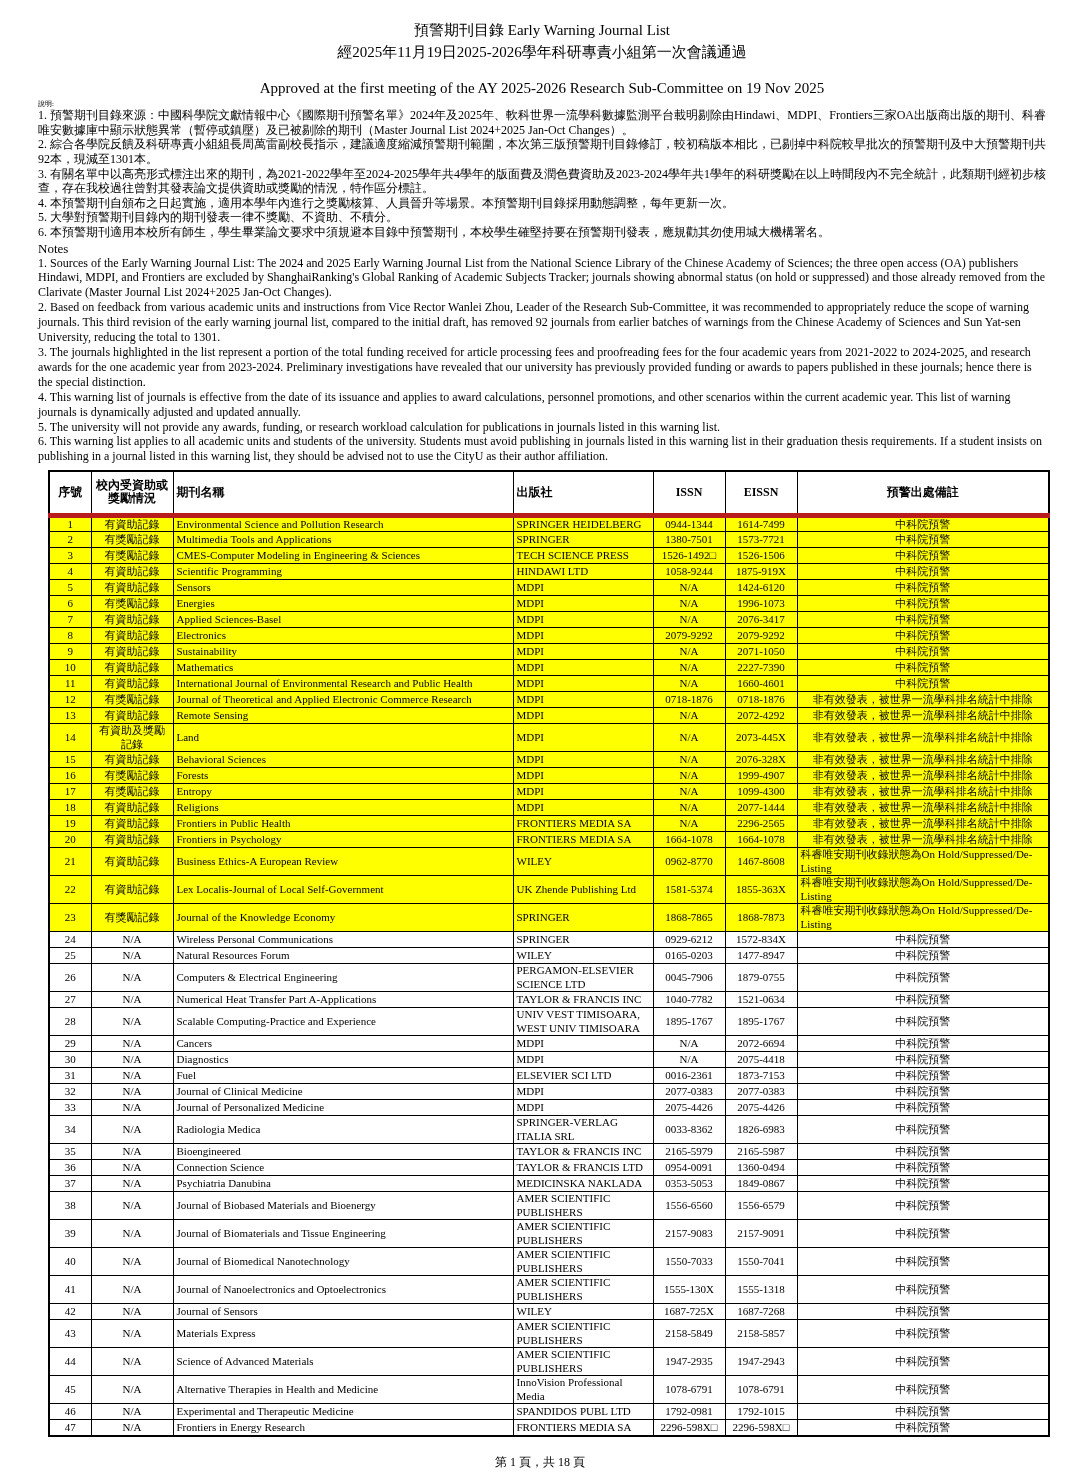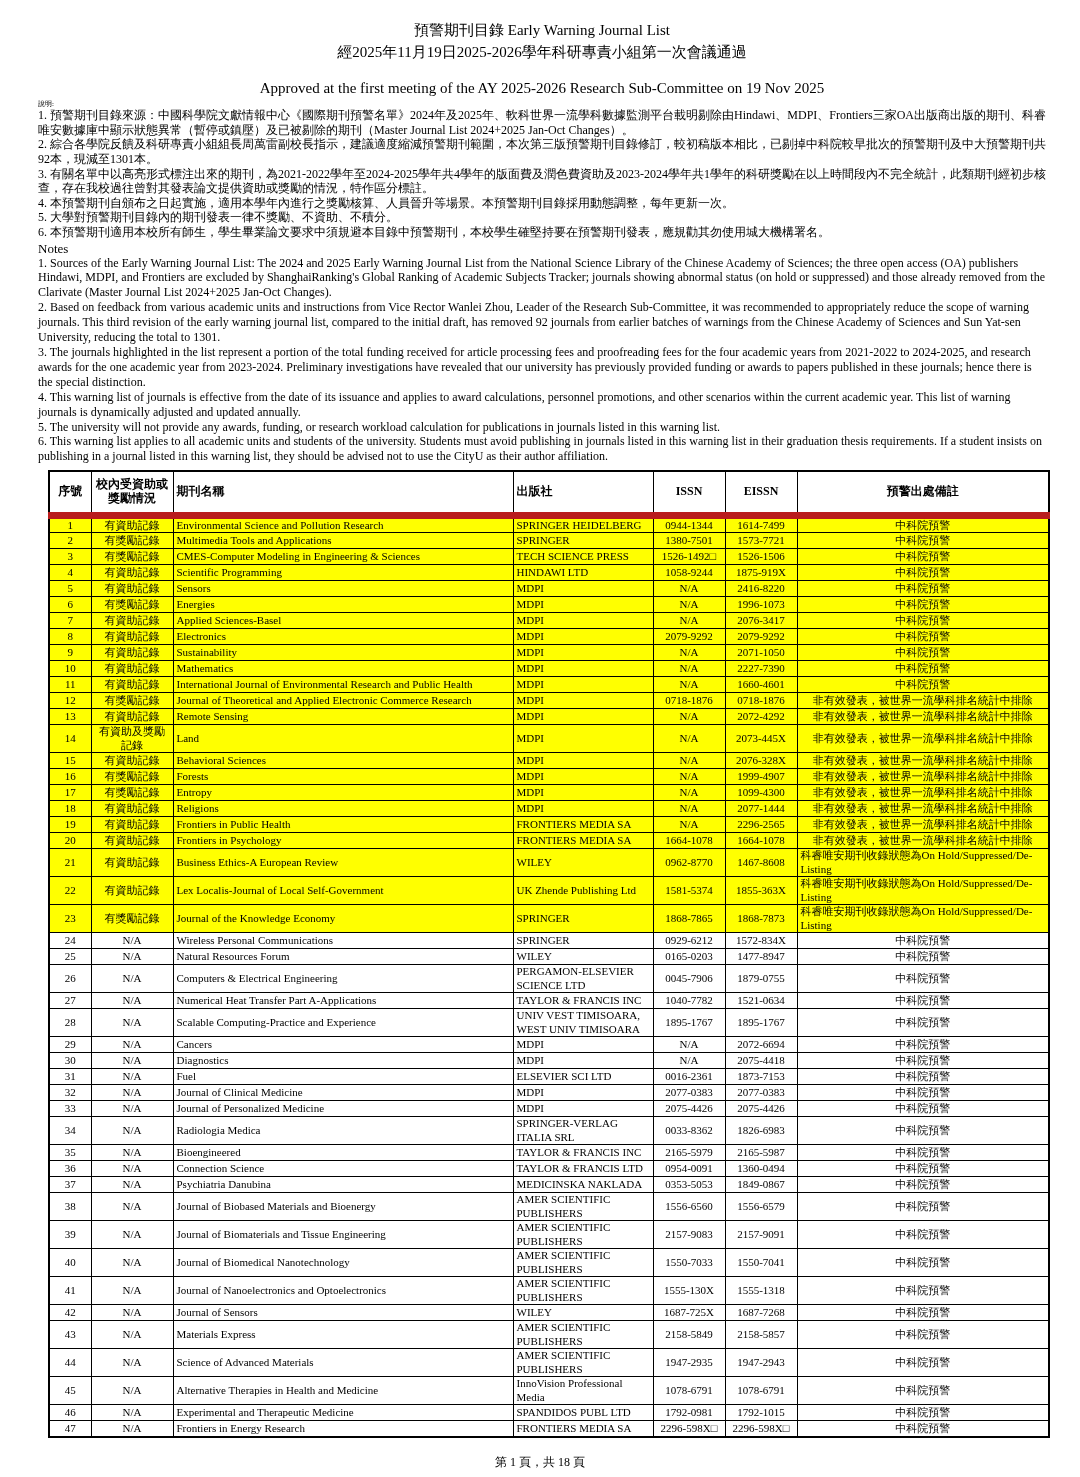--- a/index.html
+++ b/index.html
@@ -40,21 +40,21 @@
     font-size: 11px;
     line-height: 13.5px;
     vertical-align: middle;
     overflow: hidden;
   }
   .journal-table thead th {
     font-size: 12px;
     font-weight: bold;
     text-align: center;
     height: 44px;
-    border-bottom: 7px solid #b91c1c;
+    border-bottom: 5px solid #b91c1c;
   }
   .journal-table thead th.col-journal,
   .journal-table thead th.col-publisher { text-align: left; }
   .journal-table td { height: 16px; }
   td.c { text-align: center; }
   td.l { text-align: left; }
   tr.hl td { background: #ffff00; }
   td.remark-left { text-align: left; }
 
   .page-footer {
@@ -170,21 +170,21 @@
     <td class="c">1875-919X</td>
     <td class="c remark">中科院預警</td>
   </tr>
 
   <tr class="hl">
     <td class="c">5</td>
     <td class="c">有資助記錄</td>
     <td class="l">Sensors</td>
     <td class="l">MDPI</td>
     <td class="c">N/A</td>
-    <td class="c">2416-8220</td>
+    <td class="c">1424-6120</td>
     <td class="c remark">中科院預警</td>
   </tr>
 
   <tr class="hl">
     <td class="c">6</td>
     <td class="c">有獎勵記錄</td>
     <td class="l">Energies</td>
     <td class="l">MDPI</td>
     <td class="c">N/A</td>
     <td class="c">1996-1073</td>

